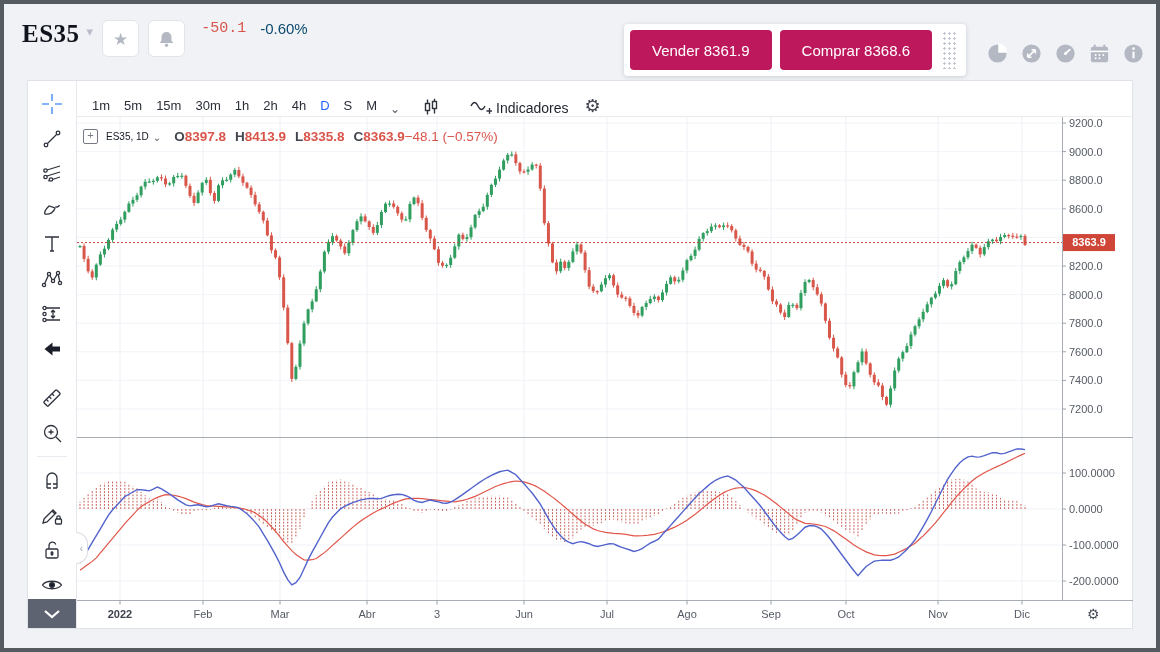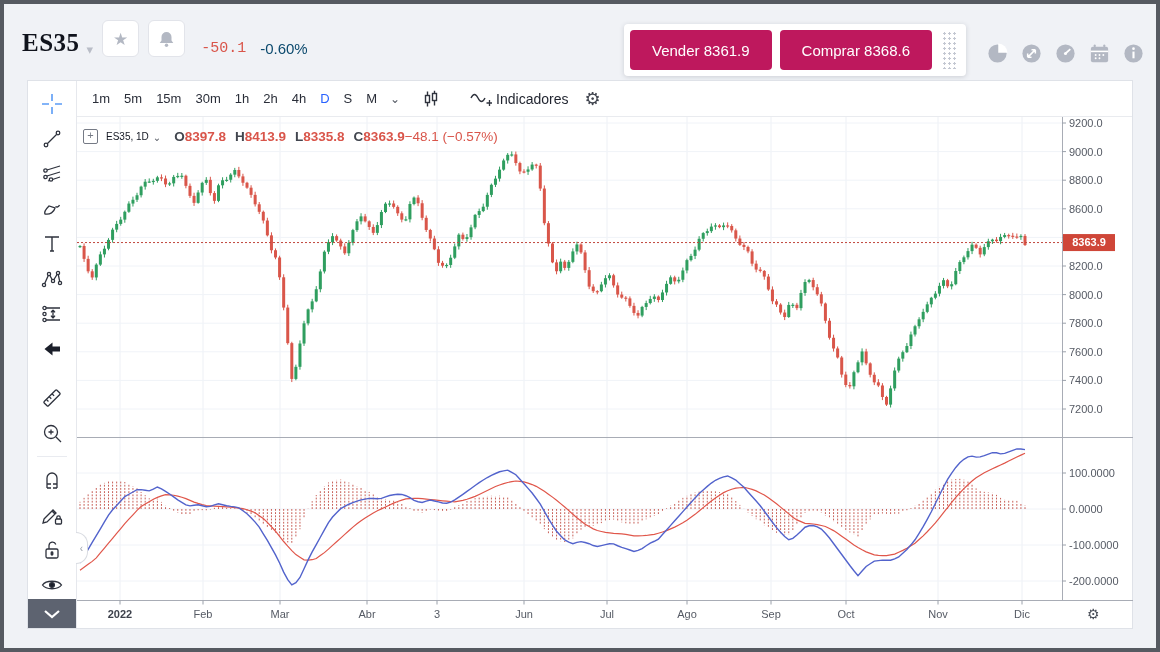--- a/index.html
+++ b/index.html
@@ -1,21 +1,21 @@
 <!DOCTYPE html>
 <html><head>
 <meta charset="utf-8">
 <style>
   html,body{margin:0;padding:0;}
   body{width:1160px;height:652px;box-sizing:border-box;border:4px solid #565a61;background:#f0f2f6;
        font-family:"Liberation Sans",sans-serif;overflow:hidden;}
   .app{position:relative;width:1152px;height:644px;}
 
   
-  .symbol-row{position:absolute;left:18px;top:16px;display:flex;align-items:flex-end;}
+  .symbol-row{position:absolute;left:18px;top:16px;display:flex;align-items:flex-start;}
   .symbol{font-family:"Liberation Serif",serif;font-weight:bold;font-size:25px;color:#10131c;letter-spacing:.5px;}
   .sym-chev{color:#b9bdc7;font-size:13px;margin-left:7px;margin-top:4px;}
   .hdr-btn{width:35px;height:35px;background:#fff;border:1px solid #e2e4ea;border-radius:6px;display:flex;
            align-items:center;justify-content:center;margin-left:9px;cursor:pointer;}
   .star-glyph{font-family:"DejaVu Sans",sans-serif;font-size:17px;color:#b3b8c3;}
   .chg{color:#d9554a;font-size:15px;margin-left:16px;font-family:Liberation Mono, monospace;}
   .chg2{color:#0c4a6e;font-size:15px;margin-left:14px;}
 
   .trade-widget{position:absolute;left:620px;top:20px;background:#fff;border-radius:4px;
         box-shadow:0 1px 5px rgba(40,45,60,.18);padding:6px;display:flex;align-items:center;gap:8px;}
@@ -32,21 +32,21 @@
         border:1px solid #dfe2e8;box-sizing:border-box;display:flex;}
   .left-toolbar{width:49px;border-right:1px solid #e6e8ed;position:relative;display:flex;flex-direction:column;
         align-items:center;padding-top:8px;box-sizing:border-box;}
   .tool{width:30px;height:30px;display:flex;align-items:center;justify-content:center;cursor:pointer;margin-bottom:5px;}
   .tool svg{stroke:#2e323d;fill:none;stroke-width:1.3;}
   .tool-sep{width:30px;height:1px;background:#e9ebf0;margin:3px 0 8px 0;}
   .collapse-box{position:absolute;bottom:0;left:0;width:48px;height:29px;background:#5d6370;display:flex;
         align-items:center;justify-content:center;cursor:pointer;}
 
   .main{flex:1;display:flex;flex-direction:column;min-width:0;}
-  .top-toolbar{height:36px;border-bottom:1px solid #e9ebef;display:flex;align-items:center;padding-left:8px;box-sizing:border-box;}
+  .top-toolbar{height:36px;border-bottom:1px solid #e9ebef;display:flex;align-items:flex-end;padding-left:8px;box-sizing:border-box;}
   .tf{font-size:13px;color:#2a2e39;padding:3px 7px;cursor:pointer;border-radius:3px;}
   .tf.active{color:#2962ff;}
   .tf-chev{font-size:12px;color:#555a64;padding:0 6px;cursor:pointer;}
   .tb-icon{display:flex;align-items:center;justify-content:center;cursor:pointer;padding:0 8px;}
   .tb-icon svg{stroke:#2e323d;fill:none;stroke-width:1.4;}
   .indic-label{font-size:14px;color:#1f232e;margin-left:2px;cursor:pointer;}
   .gear-glyph{font-family:"DejaVu Sans",sans-serif;font-size:18px;color:#3f434d;margin-left:16px;cursor:pointer;}
 
   .chart-wrap{position:relative;flex:1;}
   #chart-svg{position:absolute;left:0;top:0;}

